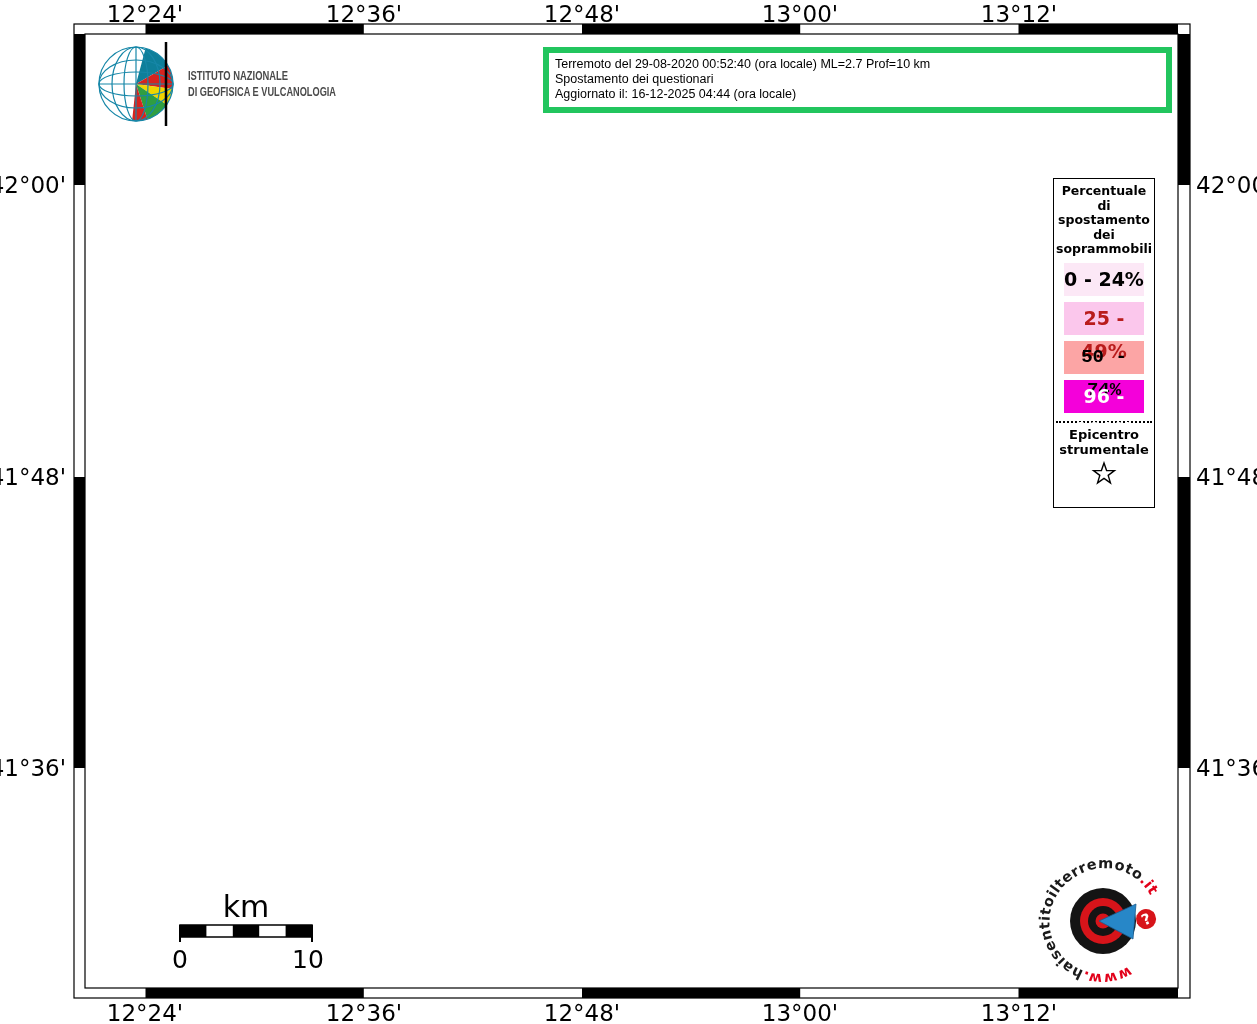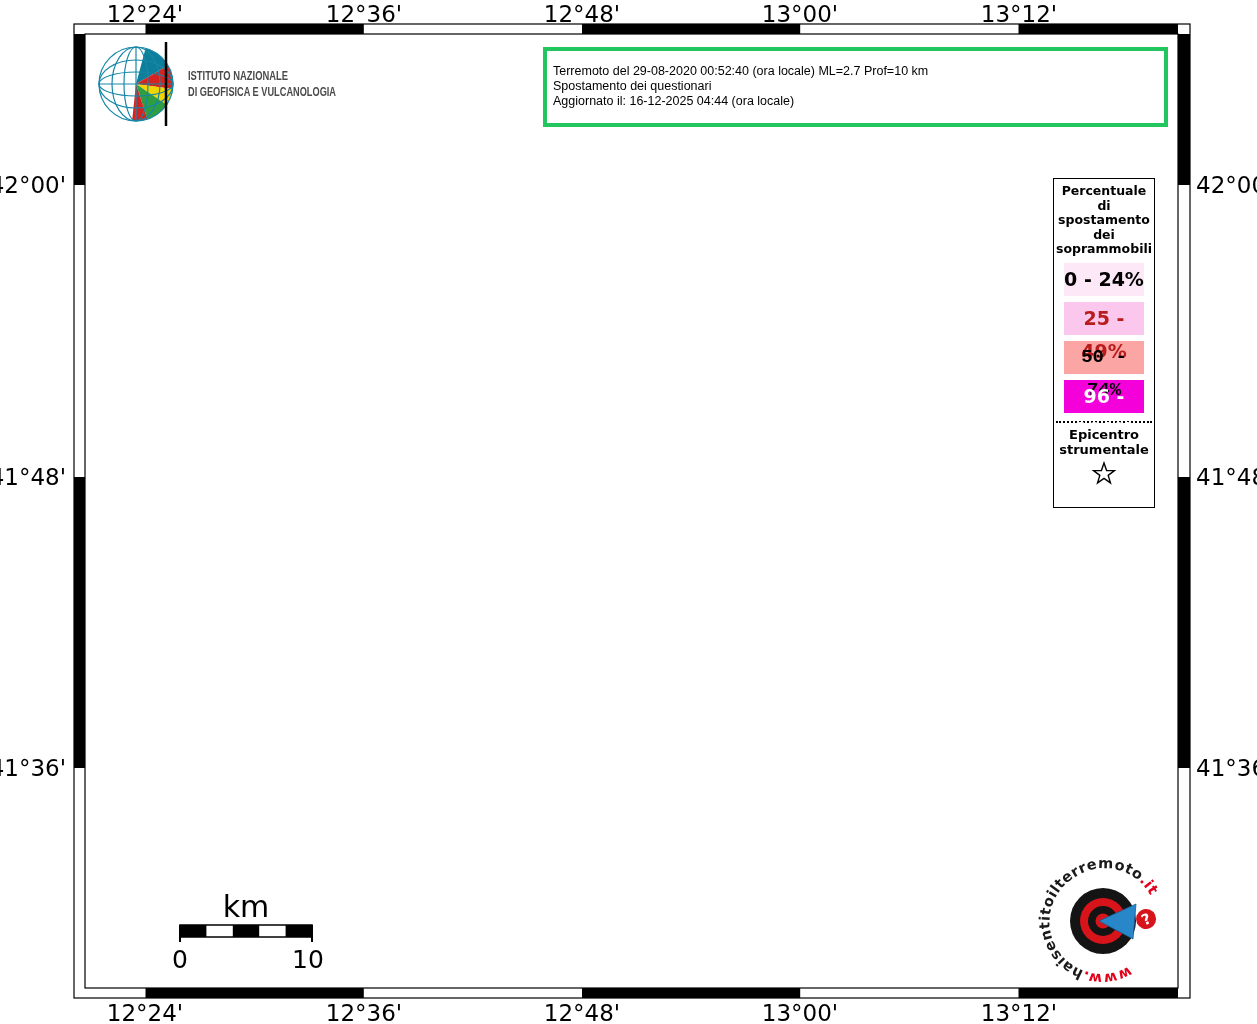--- a/index.html
+++ b/index.html
@@ -7,21 +7,21 @@
          font-family:"DejaVu Sans",sans-serif;}
   .map-svg{position:absolute;left:0;top:0;z-index:1;}
   
   .ticklabel{position:absolute;font-size:23px;color:#000;white-space:nowrap;z-index:3;
              font-family:"DejaVu Sans",sans-serif;}
   .tick-top,.tick-bottom{transform:translateX(-50%);}
   .tick-left{transform:translate(-100%,-50%);}
   .tick-right{transform:translateY(-50%);}
   
   .titlebox{position:absolute;left:543px;top:47px;width:605px;background:#fff;
-            border:4px solid #22c55e;padding:13px 6px;z-index:4;
+            border:6px solid #22c55e;padding:4px 6px;z-index:4;
             font-family:"Liberation Sans",sans-serif;font-size:12.5px;line-height:15.2px;
             color:#000;white-space:nowrap;}
   
   .legendbox{position:absolute;left:1053px;top:170px;width:102px;height:330px;background:#fff;
              border:1px solid #000;z-index:4;box-sizing:border-box;
              font-family:"DejaVu Sans",sans-serif;text-align:center;margin-top:8px;}
   .legend-title{font-size:12.5px;font-weight:bold;line-height:14.5px;margin-top:5px;color:#000;}
   .swatch{width:80px;height:33px;line-height:33px;margin:6px auto 0 auto;
           font-size:19px;font-weight:bold;}
   .legend-sep{border-top:2px dotted #000;margin:8px 2px 4px 2px;}

